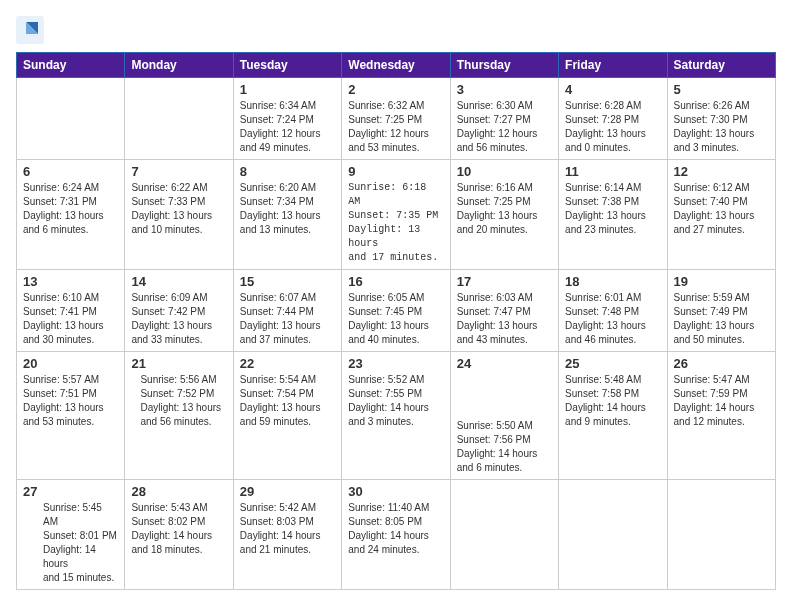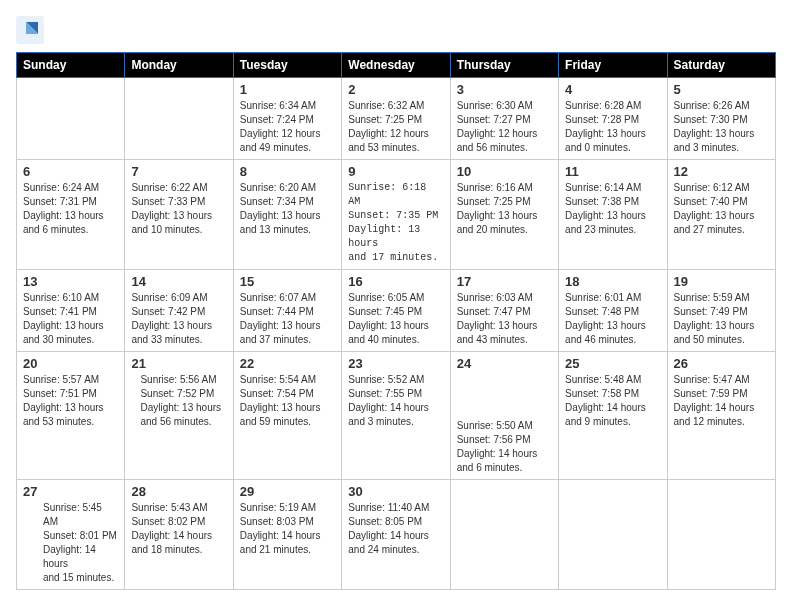--- a/index.html
+++ b/index.html
@@ -51,21 +51,21 @@
     .location-title {
       font-size: 15px;
       color: #444;
     }
     .calendar {
       width: 100%;
       border-collapse: collapse;
       border: 1px solid #ccc;
     }
     .calendar th {
-      background-color: #000000;
+      background-color: #4c1d95;
       color: #fff;
       font-size: 12px;
       font-weight: bold;
       padding: 5px 6px;
       text-align: left;
       border: 1px solid #2a6ab5;
     }
     .calendar td {
       vertical-align: top;
       padding: 4px 6px;
@@ -331,21 +331,21 @@
         </td>
         <td>
           <span class="day-number">28</span>
           <div class="day-info" style="white-space: pre-line;">Sunrise: 5:43 AM
 Sunset: 8:02 PM
 Daylight: 14 hours
 and 18 minutes.</div>
         </td>
         <td>
           <span class="day-number">29</span>
-          <div class="day-info" style="white-space: pre-line;">Sunrise: 5:19 AM
+          <div class="day-info" style="white-space: pre-line;">Sunrise: 5:42 AM
 Sunset: 8:03 PM
 Daylight: 14 hours
 and 21 minutes.</div>
         </td>
         <td>
           <span class="day-number">30</span>
           <div class="day-info" style="white-space: pre-line;">Sunrise: 11:40 AM
 Sunset: 8:05 PM
 Daylight: 14 hours
 and 24 minutes.</div>

